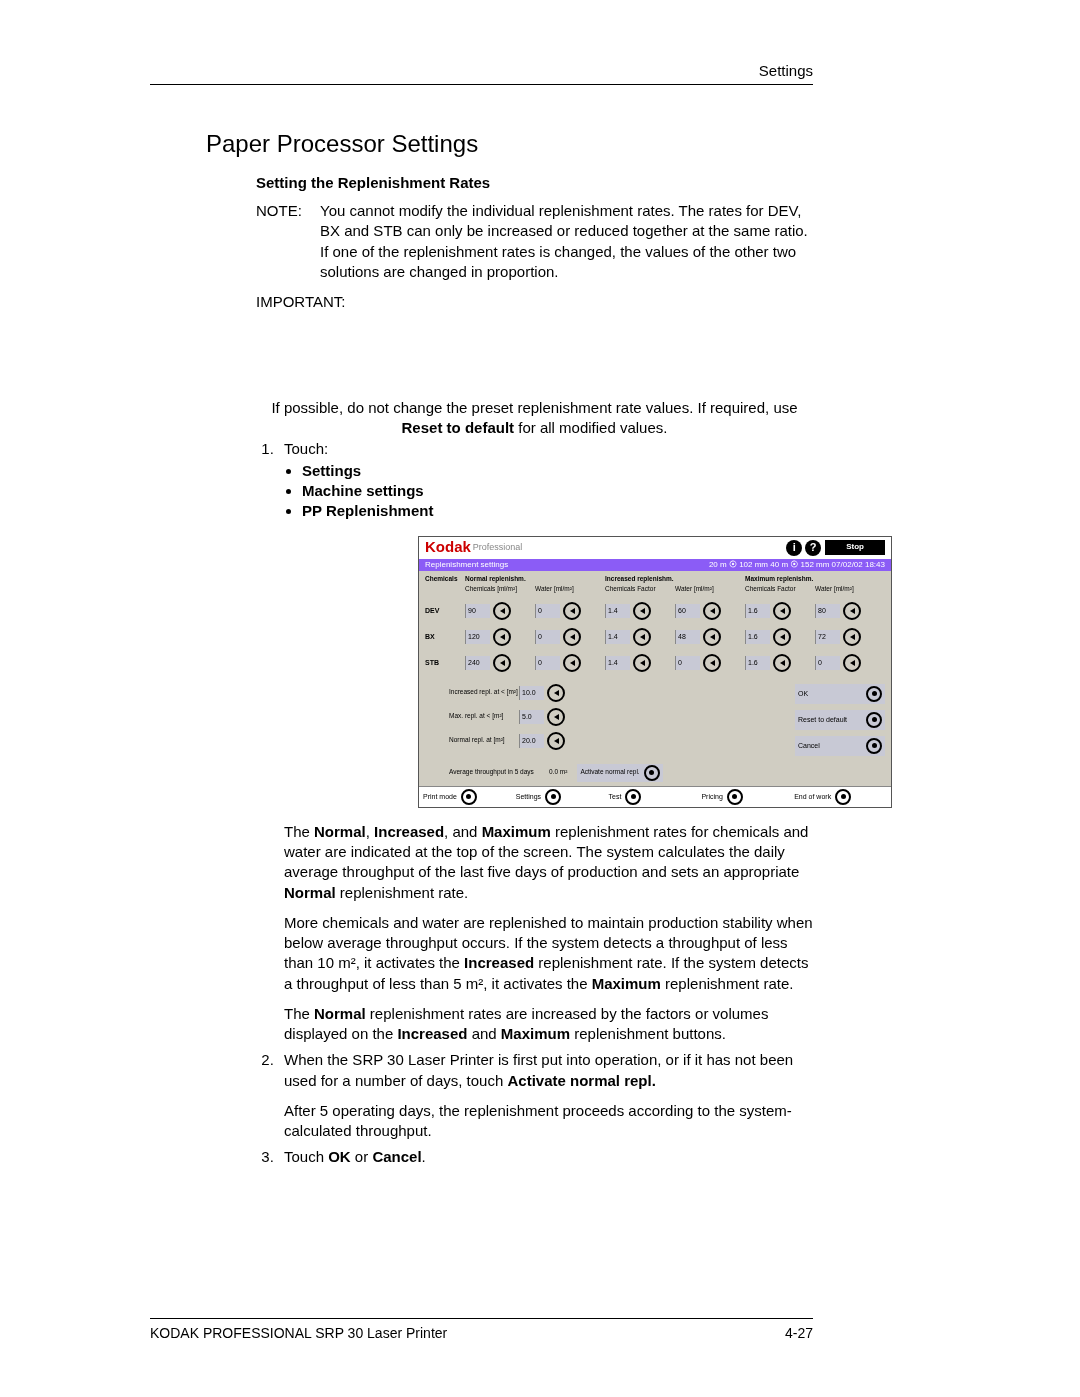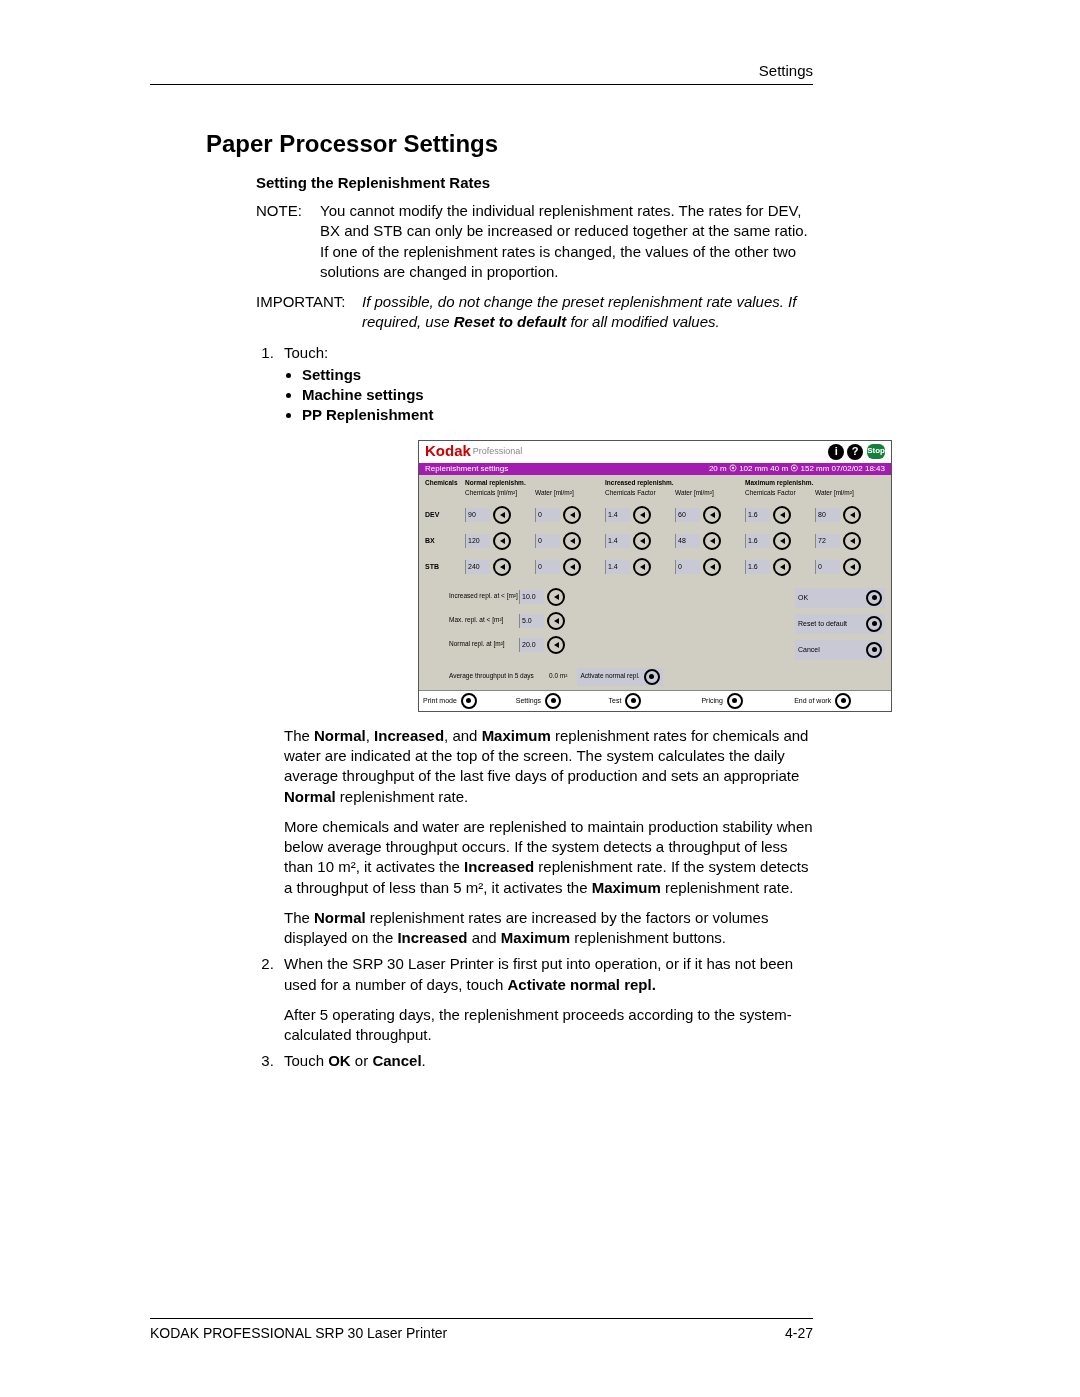--- a/index.html
+++ b/index.html
@@ -1,39 +1,39 @@
 <!DOCTYPE html>
 <html><head>
 <meta charset="utf-8">
 <style>
   html,body{margin:0;padding:0;background:#fff;font-family:Arial,Helvetica,sans-serif;color:#000;}
   .page{width:963px;height:1397px;position:relative;box-sizing:border-box;padding:60px 150px 60px 150px;}
   .running-head{position:absolute;top:62px;right:150px;font-size:15px;}
   .rule-top{position:absolute;top:84px;left:150px;right:150px;border-top:1px solid #000;}
-  .h1{font-size:24px;font-weight:bold;margin:70px 0 16px 56px;}
+  .h1{font-size:24px;font-weight:normal;margin:70px 0 16px 56px;}
   .h2{font-size:15px;font-weight:bold;margin:16px 0 10px 106px;}
   .body-block{margin:0 0 0 106px;font-size:15px;line-height:1.35;}
   .note{display:flex;margin-bottom:10px;}
   .note .lbl{width:64px;flex:0 0 64px;}
-  .important{display:flex;margin-bottom:10px;}
+  .important{display:flex;flex-direction:column;}
   .important .lbl{width:106px;flex:0 0 106px;}
-  .important .txt{font-style:italic;}
+  .important .txt{text-align:center;}
   ol.steps{margin:0 0 0 106px;padding-left:22px;font-size:15px;line-height:1.35;}
   ol.steps>li{margin-bottom:6px;padding-left:6px;}
   ul.bullets{list-style:disc;margin:2px 0 6px 18px;padding:0;font-weight:bold;}
   .para{margin:10px 0 0 0;}
   .screenshot{width:472px;margin:14px 0 14px 134px;border:1px solid #555;background:#d0cdc2;font-family:Arial,Helvetica,sans-serif;font-size:7px;color:#000;}
   
   .ss-top{background:#fff;height:22px;display:flex;align-items:center;padding:0 6px;}
   .ss-top .brand-k{color:#c00;font-weight:bold;font-size:15px;}
   .ss-top .brand-p{color:#888;font-size:9px;margin-left:2px;}
   .ss-top .spacer{flex:1;}
   .ss-top .circ{width:16px;height:16px;border-radius:50%;background:#000;color:#fff;display:flex;align-items:center;justify-content:center;font-weight:bold;font-size:11px;margin-left:3px;}
-  .ss-top .stop{background:#15803d;color:#fff;font-size:8px;font-weight:bold;border-radius:6px;padding:2px 0;margin-left:4px;}
-  .ss-titlebar{background:#a21caf;color:#fff;display:flex;align-items:center;padding:1px 6px;font-size:8px;}
+  .ss-top .stop{background:#000000;color:#fff;font-size:8px;font-weight:bold;border-radius:0;padding:2px 21px;margin-left:4px;}
+  .ss-titlebar{background:#8b5cf6;color:#fff;display:flex;align-items:center;padding:1px 6px;font-size:8px;}
   .ss-titlebar .grow{flex:1;}
   .ss-grid{padding:4px 6px 2px 6px;}
   .ss-colhdr{display:flex;font-size:6.5px;font-weight:bold;}
   .ss-colhdr .c0{width:40px;}
   .ss-colhdr .grp{flex:1;text-align:left;}
   .ss-sub{display:flex;font-size:6.5px;margin-top:1px;}
   .ss-sub .c0{width:40px;}
   .ss-sub .cell{flex:1;text-align:left;}
   .ss-row{display:flex;align-items:center;margin-top:8px;}
   .ss-row .rowlbl{width:40px;font-weight:bold;font-size:7px;}

